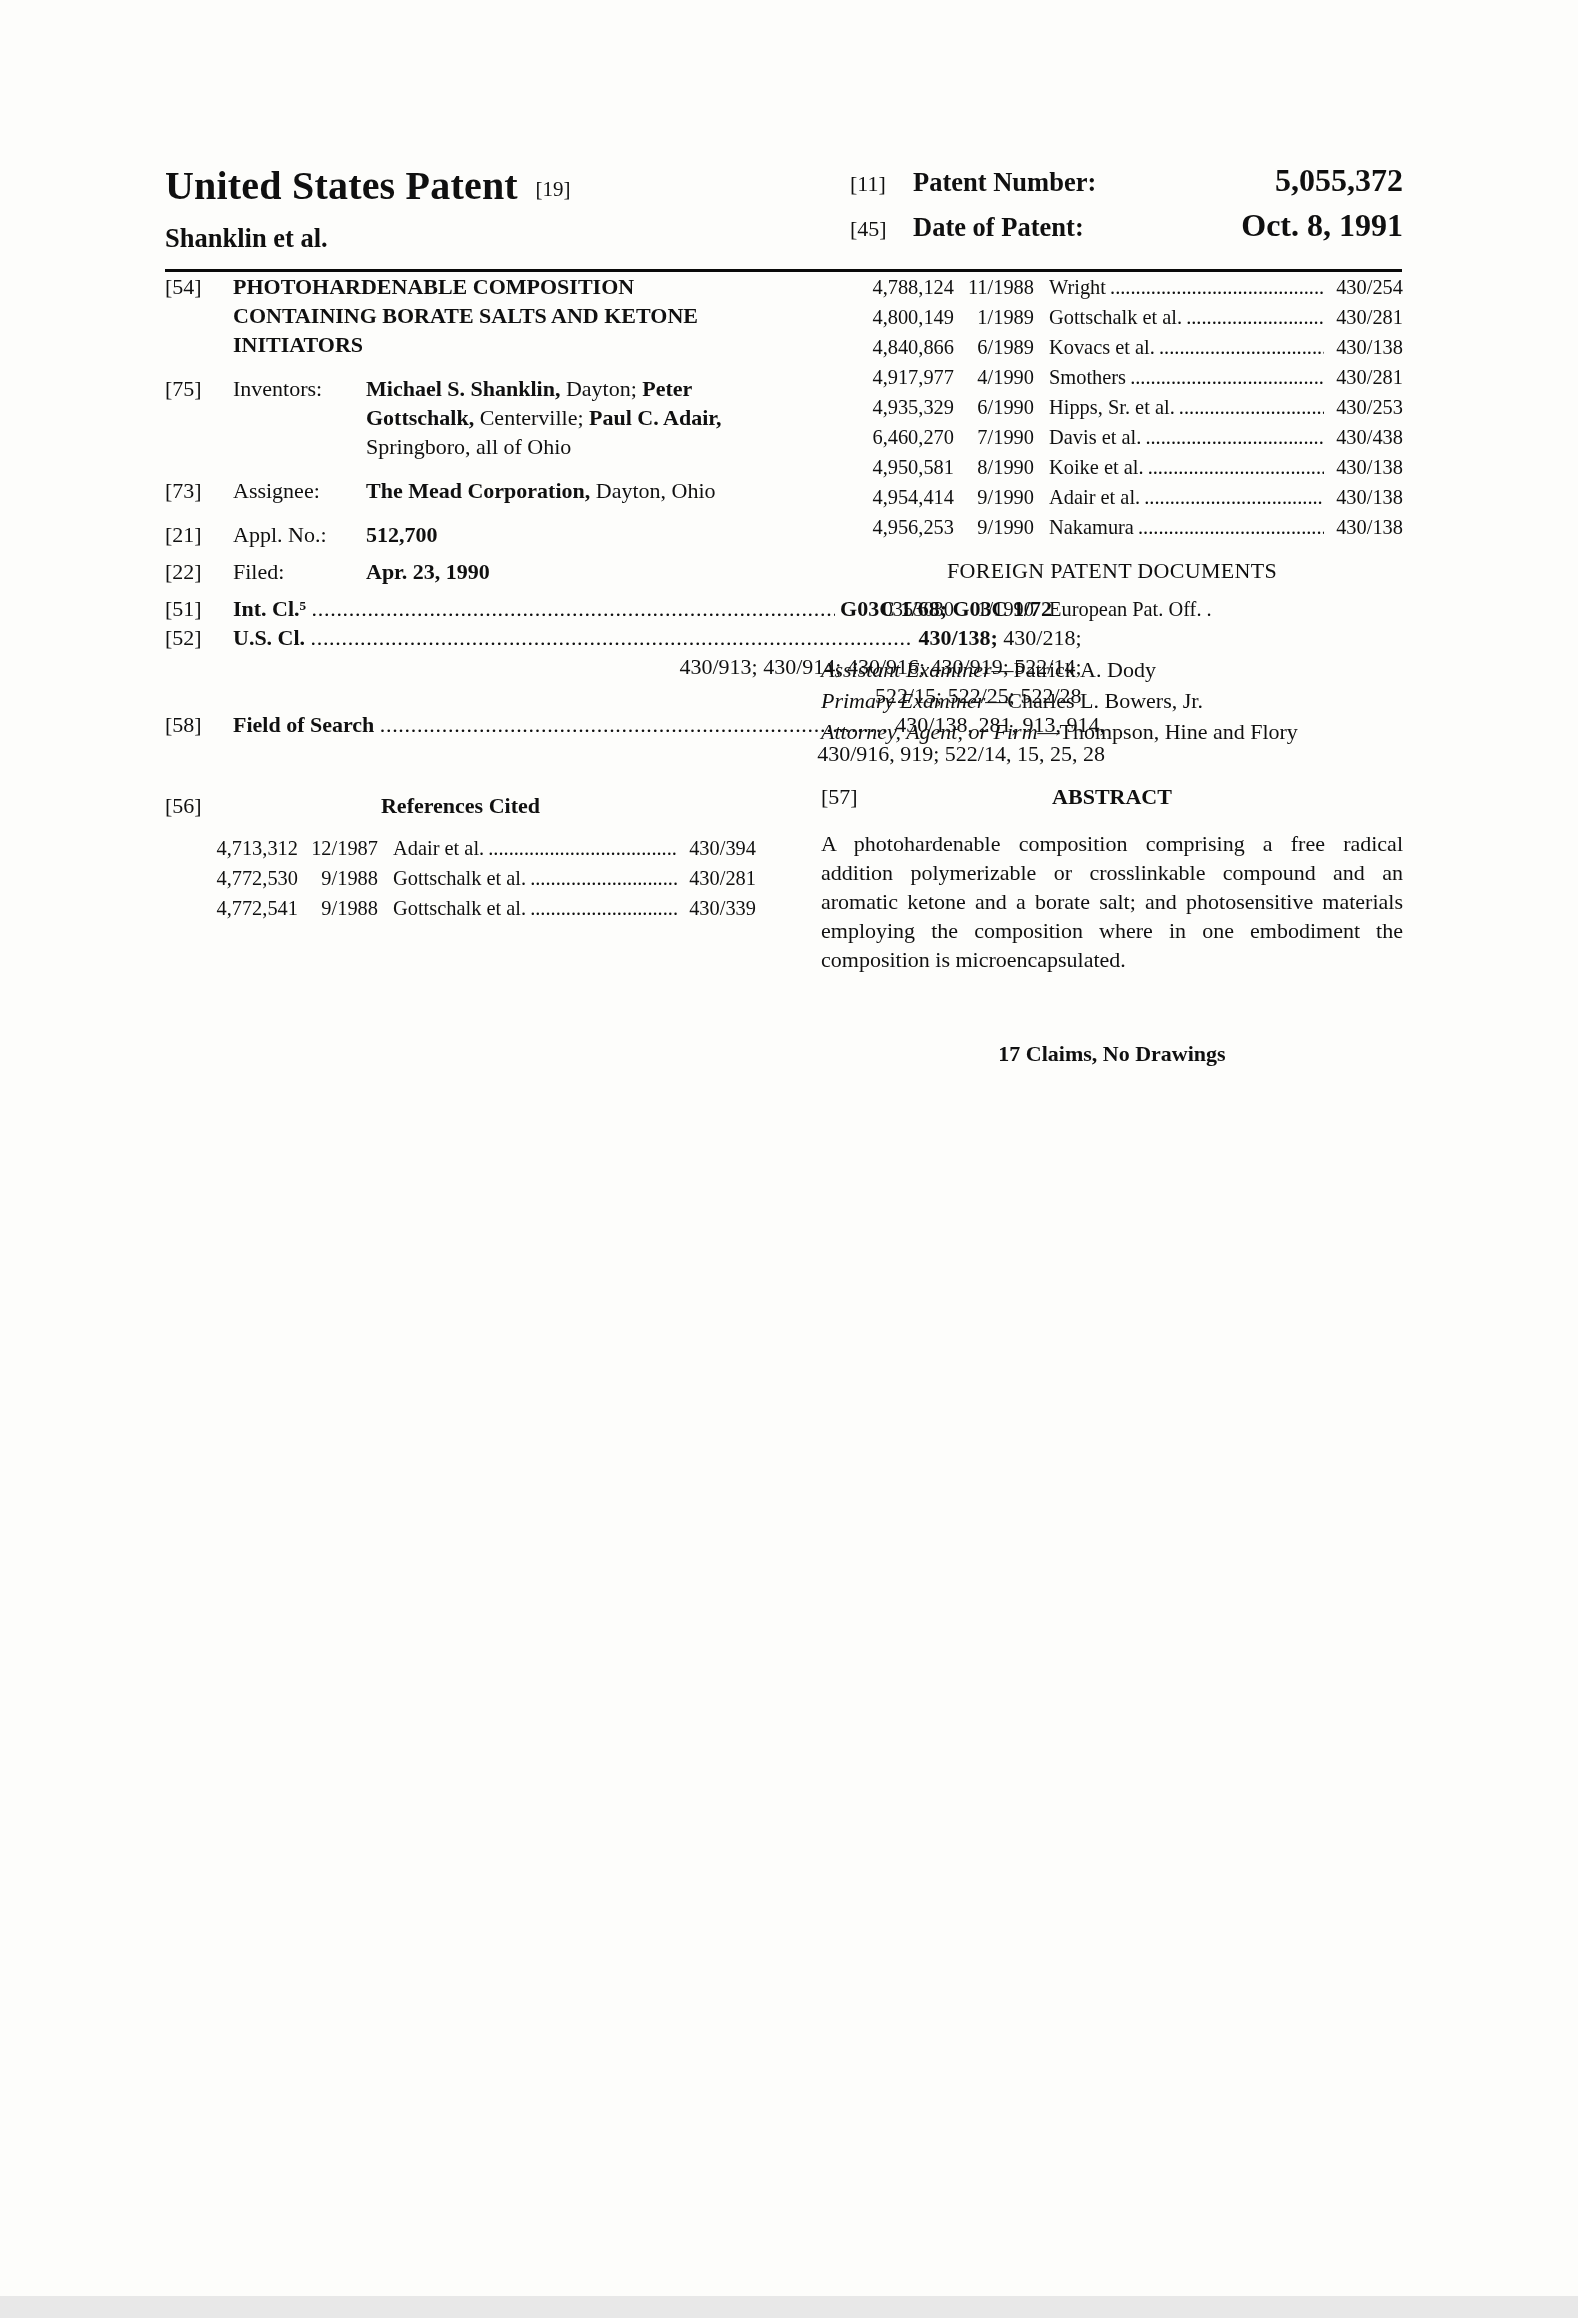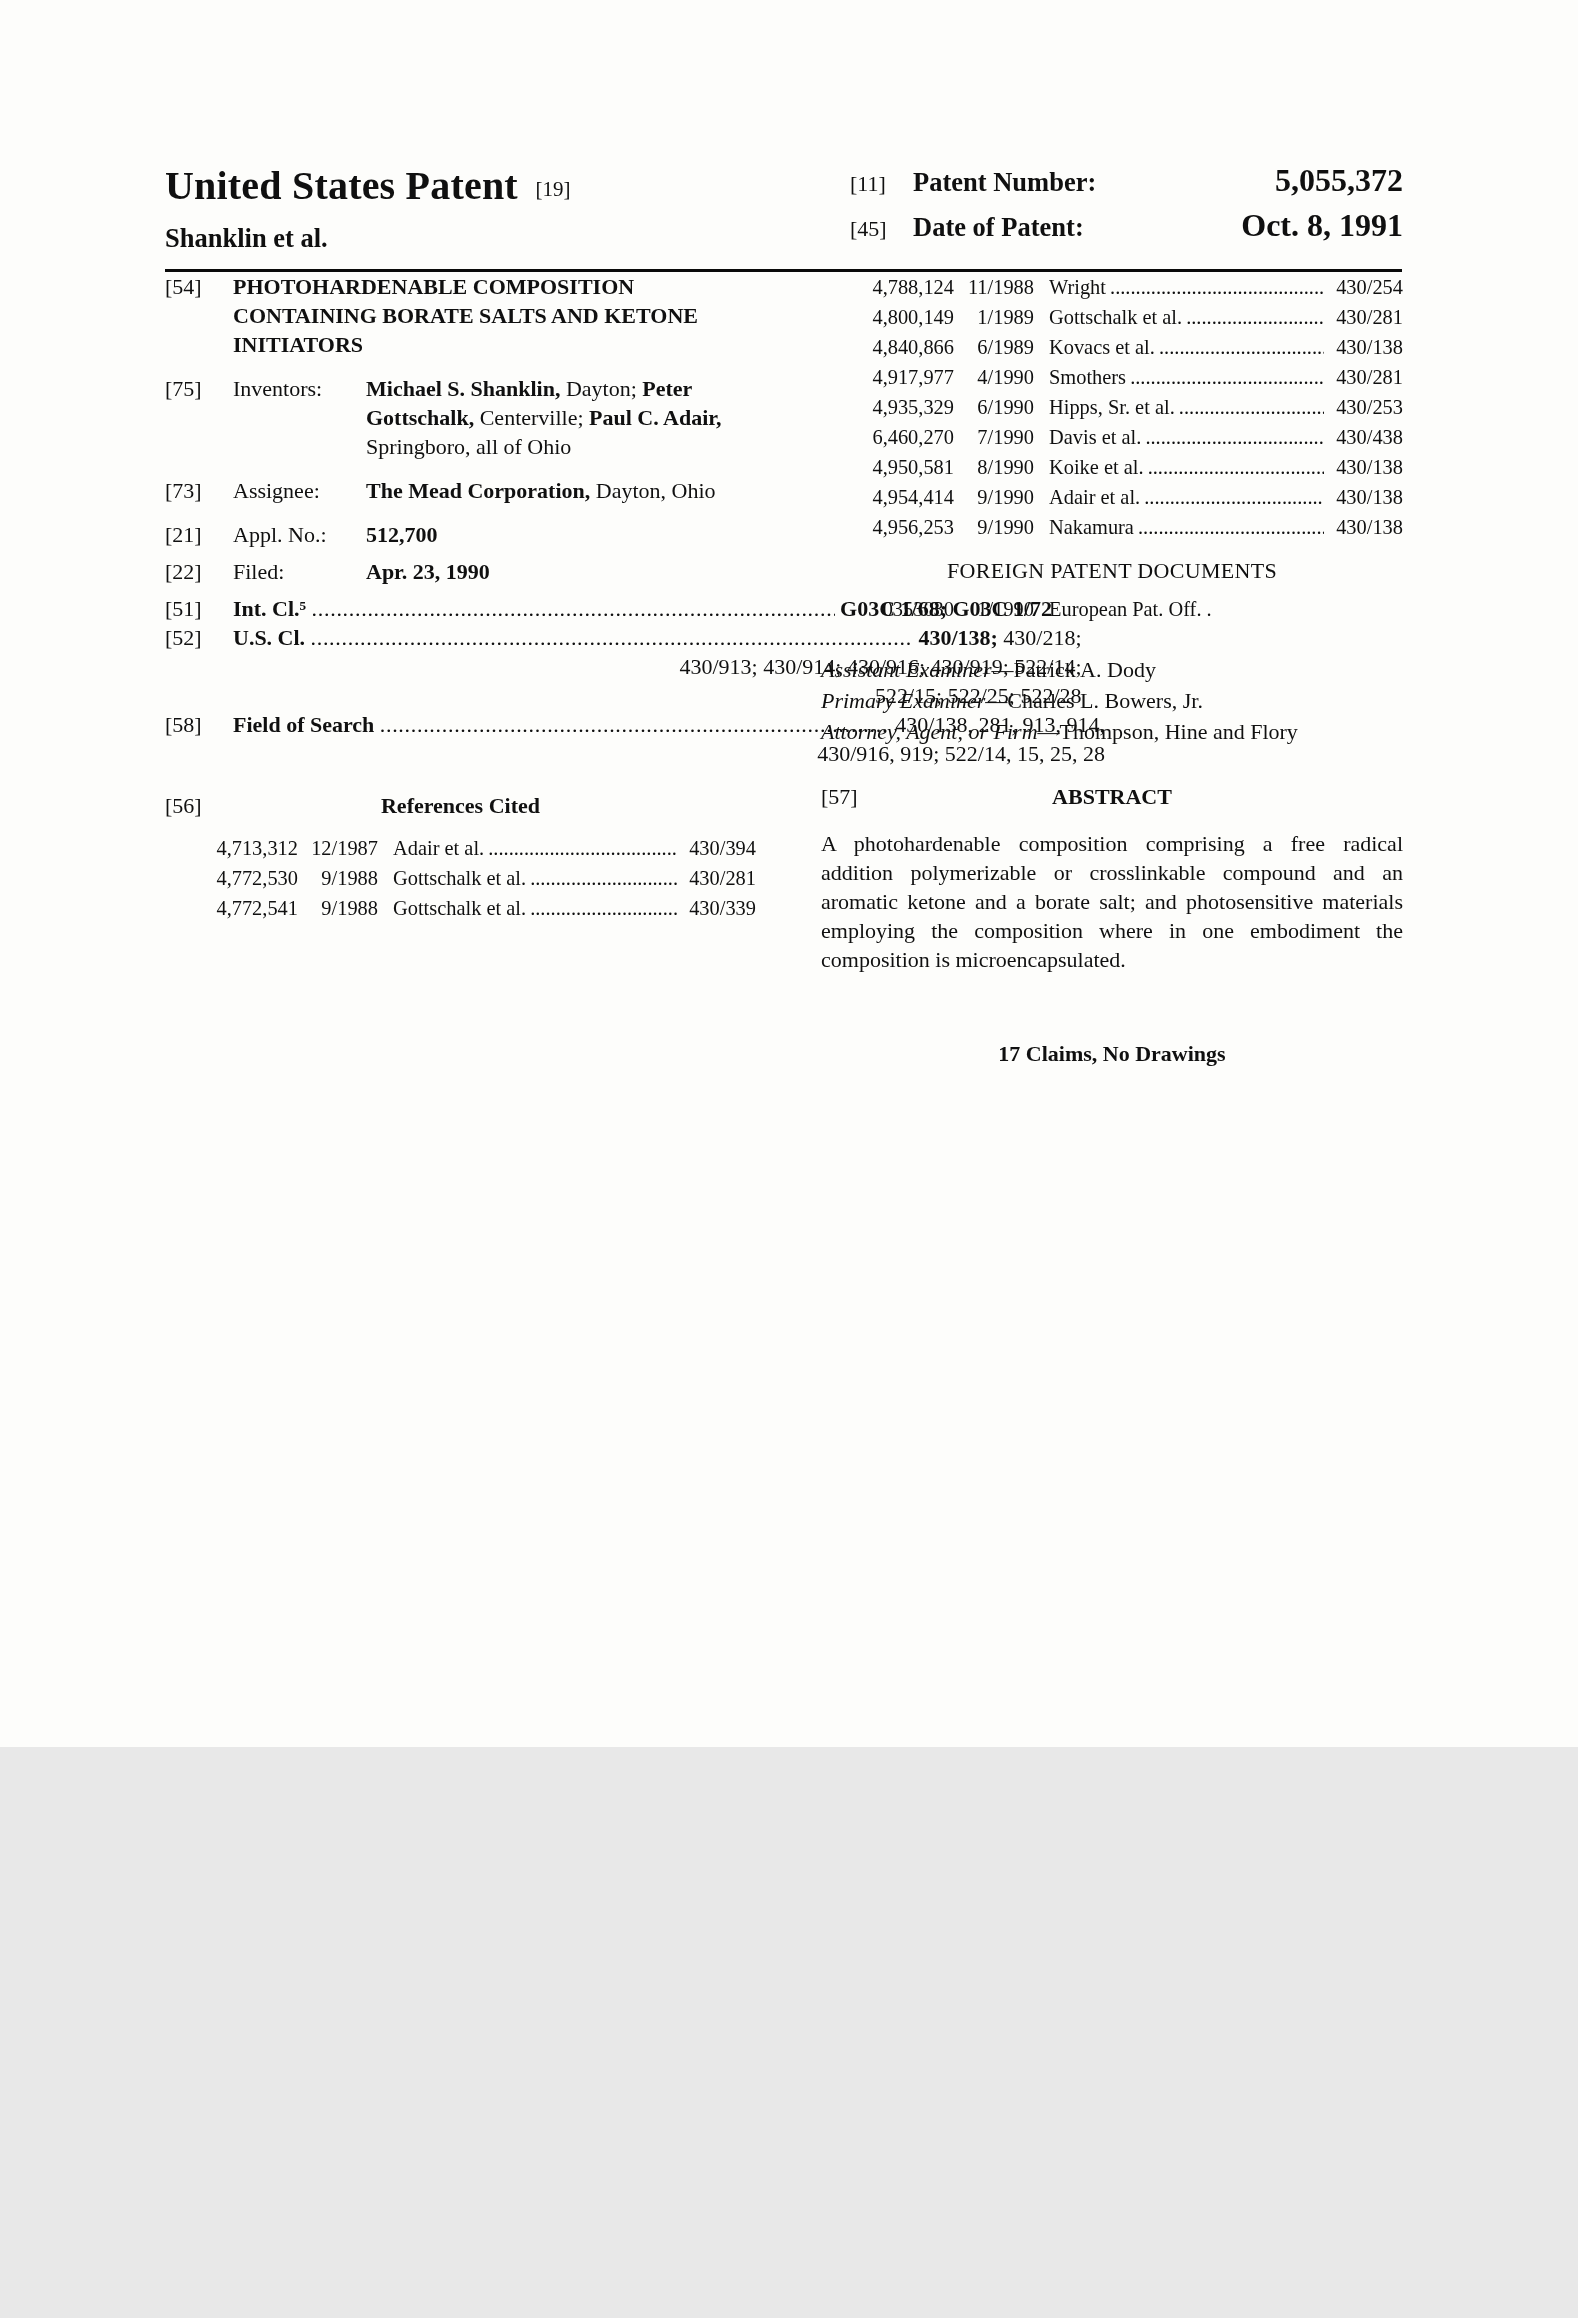--- a/index.html
+++ b/index.html
@@ -1,19 +1,19 @@
 <!DOCTYPE html>
 <html style="font-size:11px"><head>
 <meta charset="utf-8">
 <style>
   * { margin:0; padding:0; box-sizing:border-box; }
   html,body { background:#e8e8e8; }
   body { font-family:"Liberation Serif","DejaVu Serif",serif; color:#101010; }
   .page {
-    position:relative; width:1578px; height:1747px; background:#fdfdfb;
+    position:relative; width:1578px; height:2296px; background:#fdfdfb;
     margin:0 auto; overflow:hidden;
   }
   .content { padding:162px 176px 0 165px; }
 
   
   .hdr { display:flex; align-items:flex-start; }
   .hdr-left { width:591px; flex:0 0 591px; }
   .hdr-right { width:582px; flex:0 0 582px; margin-left:65px; padding-left:29px; }
   .title-line { display:flex; align-items:baseline; gap:17.7px; }
   .us-title { font-size:40px; font-weight:700; letter-spacing:0.2px; white-space:nowrap; }

